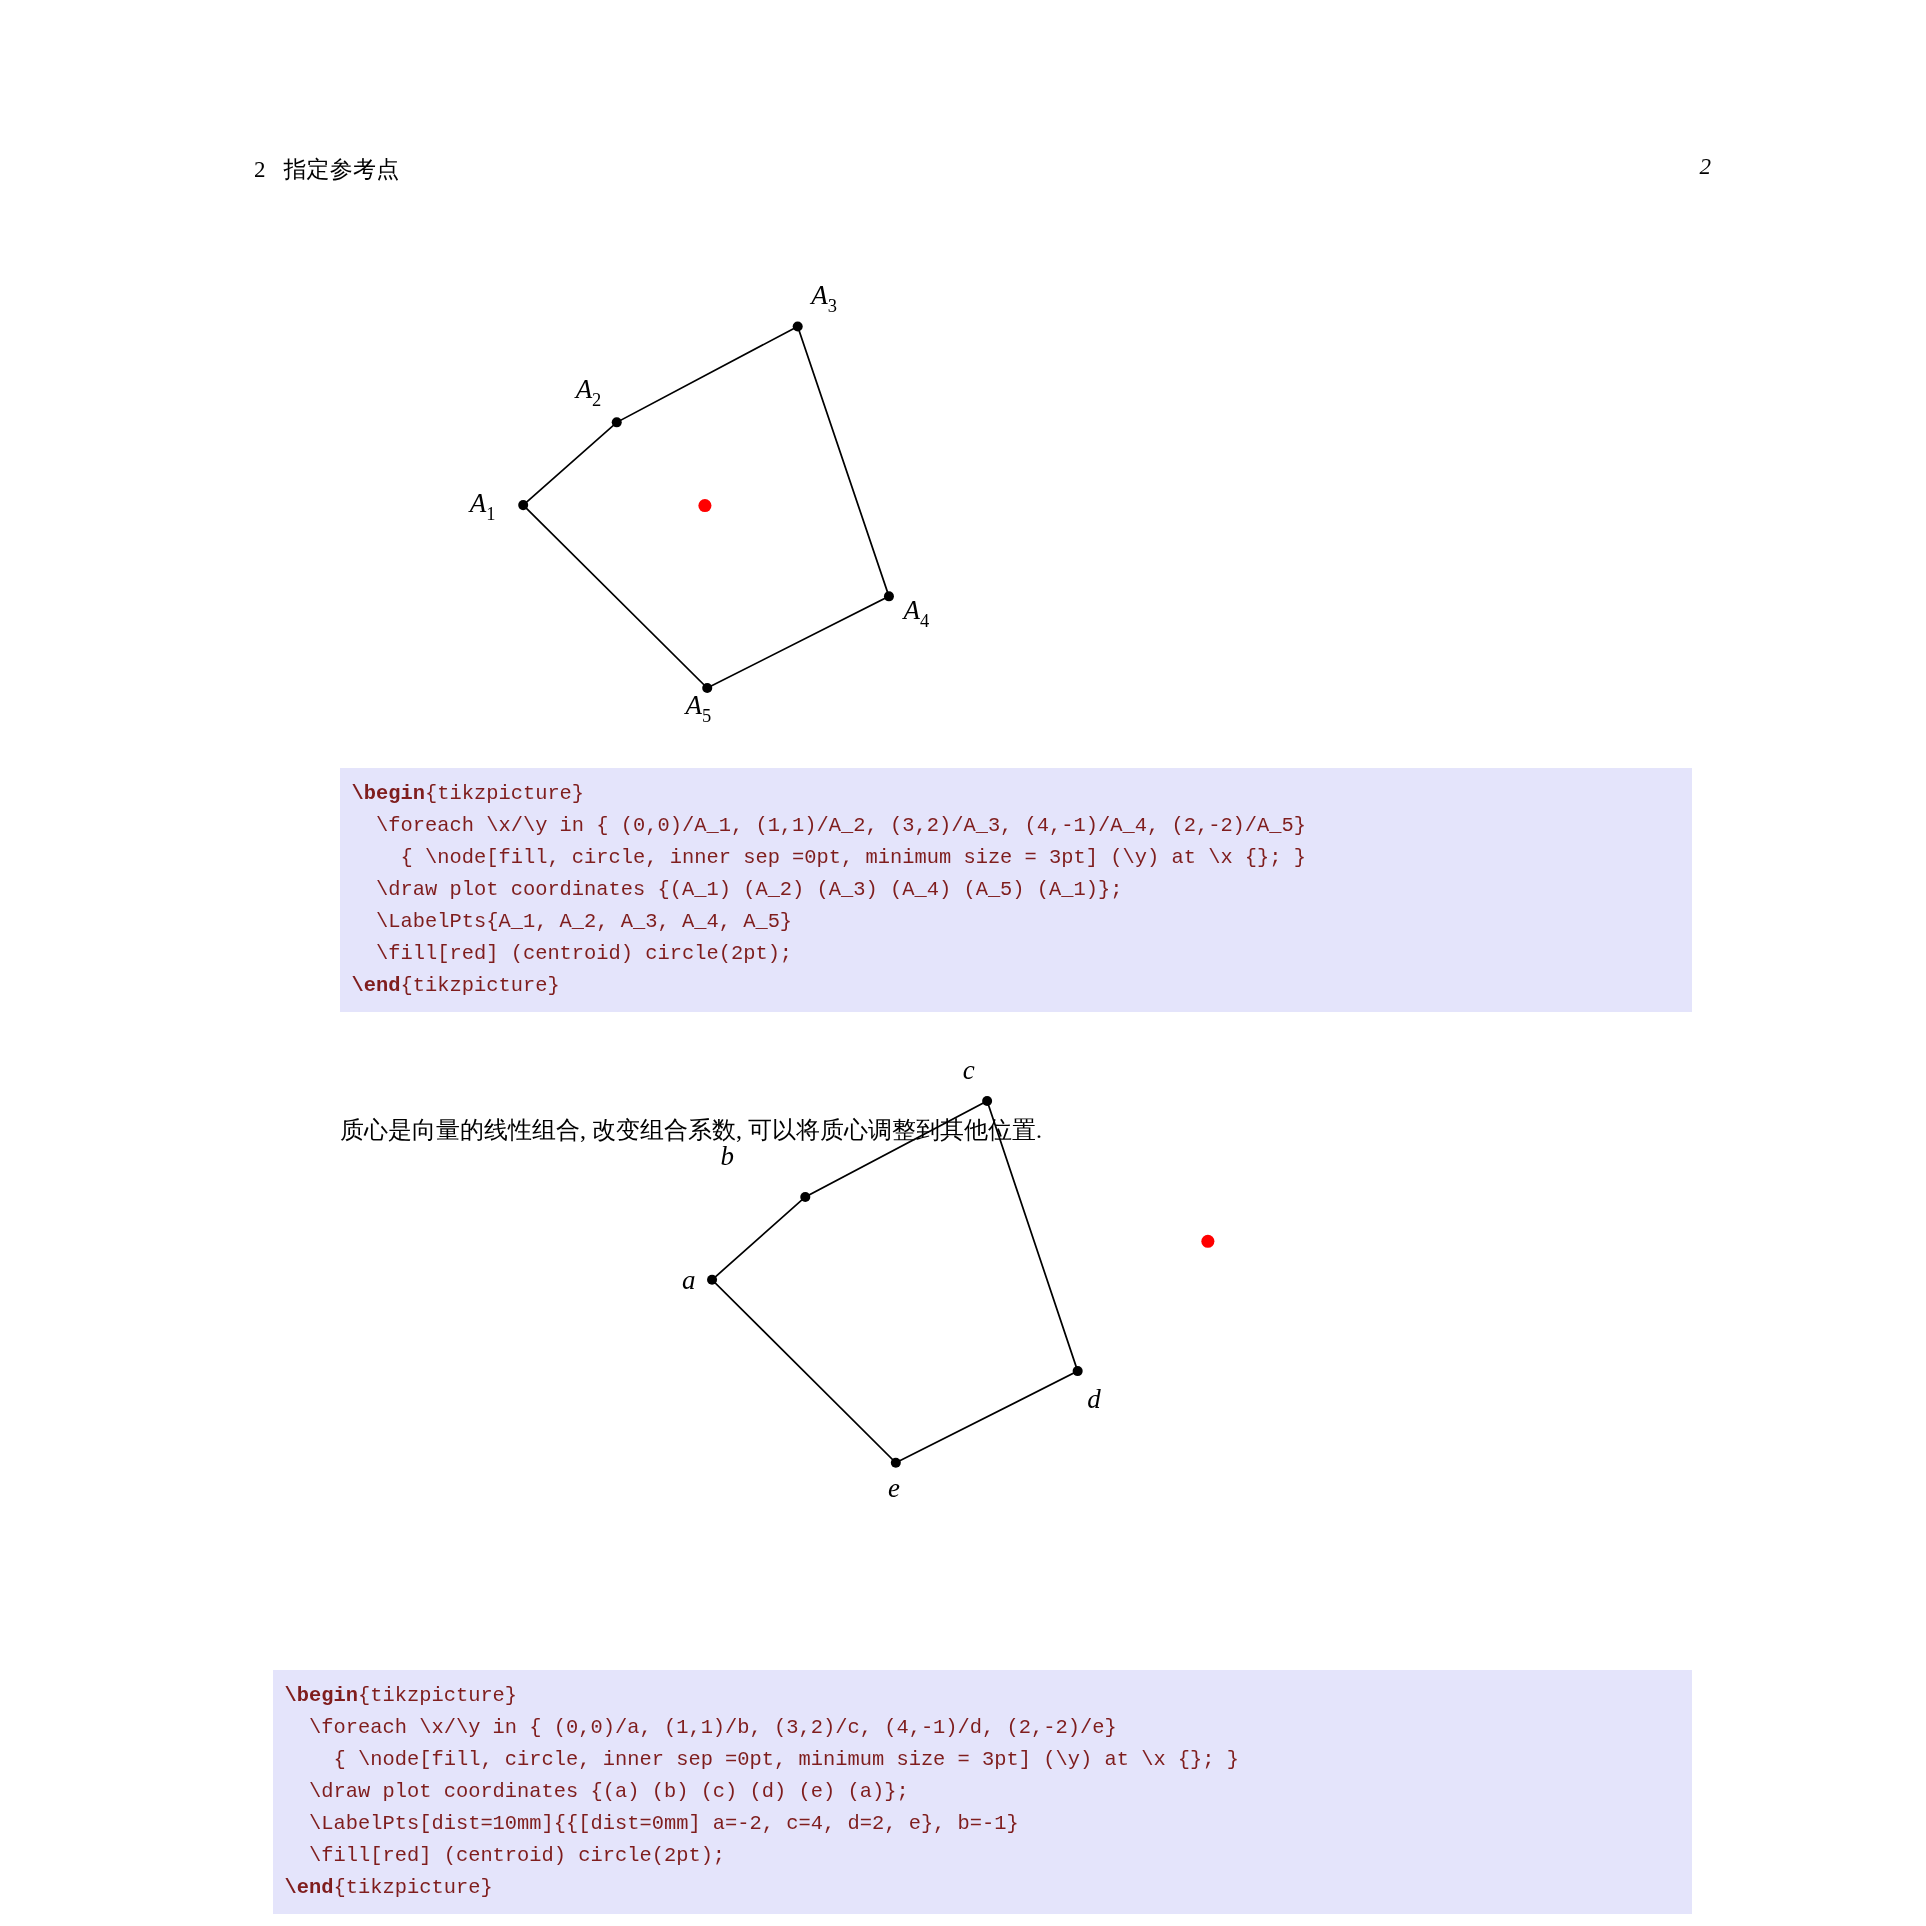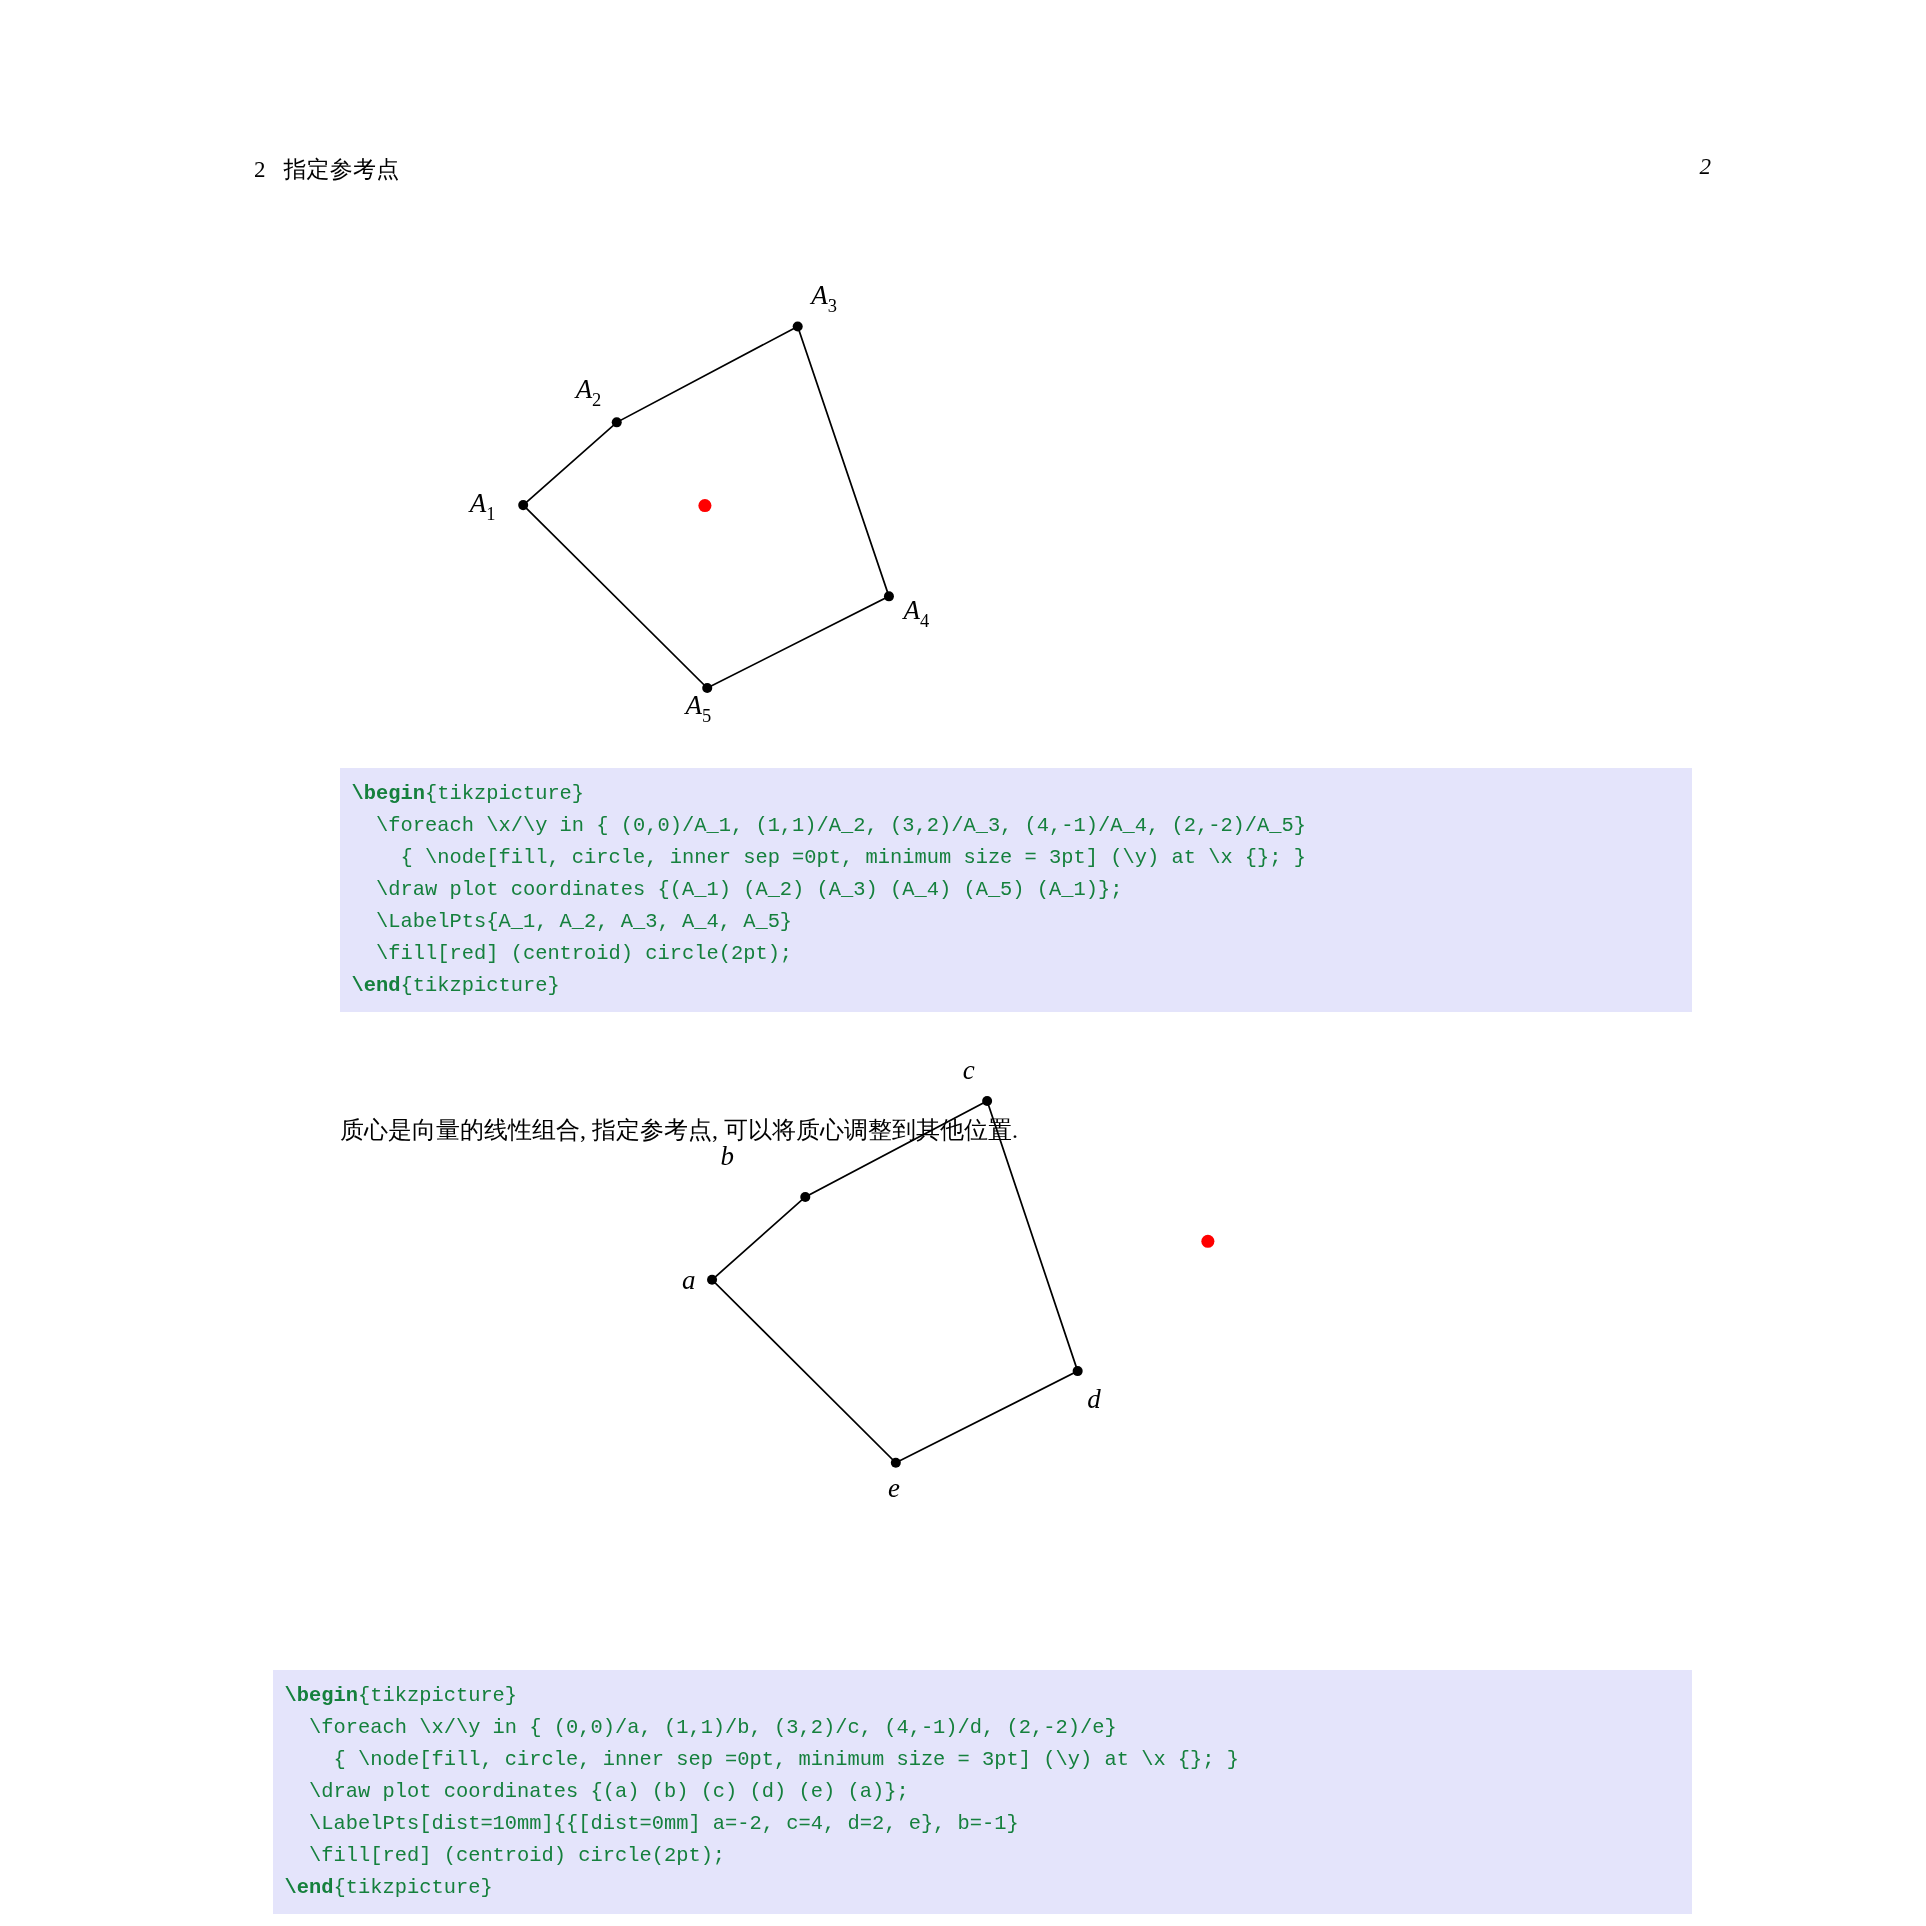--- a/index.html
+++ b/index.html
@@ -31,21 +31,21 @@
   .fig svg { display:block; overflow:visible; }
   .mlabel { font-family:"Liberation Serif", serif; font-style:italic; }
 
   
   .codeblock {
     position:absolute;
     background:#e4e4fb;
     font-family:"Liberation Mono", monospace;
     font-size:20.4px;
     line-height:32px;
-    color:#15803d;
+    color:#7f1d1d;
     white-space:pre;
     padding:10px 0 10px 0;
     box-sizing:border-box;
   }
   .codeblock .ln { display:block; padding-left:11.6px; }
   .codeblock b { font-weight:bold; }
 
   
   .para {
     position:absolute;
@@ -78,21 +78,21 @@
         <circle cx="2307" cy="1549" r="13" fill="#000000"></circle>
         <text x="2345" y="1608" text-anchor="start" class="mlabel" font-size="70" fill="#000000"><tspan>A</tspan><tspan font-size="48" dy="20" font-style="normal">4</tspan></text>
         <circle cx="1835" cy="1787" r="13" fill="#000000"></circle>
         <text x="1812" y="1855" text-anchor="middle" class="mlabel" font-size="70" fill="#000000"><tspan>A</tspan><tspan font-size="48" dy="20" font-style="normal">5</tspan></text>
         <circle cx="1829" cy="1313" r="17" fill="#ff0000"></circle>
       </svg>
   </div>
 
   <div class="codeblock" id="code1" style="left:340px; top:768px; width:1352px;"><span class="ln"><b>\begin</b>{tikzpicture}</span><span class="ln">  \foreach \x/\y in { (0,0)/A_1, (1,1)/A_2, (3,2)/A_3, (4,-1)/A_4, (2,-2)/A_5}</span><span class="ln">    { \node[fill, circle, inner sep =0pt, minimum size = 3pt] (\y) at \x {}; }</span><span class="ln">  \draw plot coordinates {(A_1) (A_2) (A_3) (A_4) (A_5) (A_1)};</span><span class="ln">  \LabelPts{A_1, A_2, A_3, A_4, A_5}</span><span class="ln">  \fill[red] (centroid) circle(2pt);</span><span class="ln"><b>\end</b>{tikzpicture}</span></div>
 
-  <div class="para" style="left:340px; top:1113px;">质心是向量的线性组合, 指定参考点, 可以将质心调整到其他位置.</div>
+  <div class="para" style="left:340px; top:1113px;">质心是向量的线性组合, 改变组合系数, 可以将质心调整到其他位置.</div>
 
   <div class="fig" id="fig2" style="left:0;top:0;width:1965px;height:1541px;">
     <svg id="fig2-svg" width="1965" height="1541" viewBox="0 0 5100 4000">
         <polygon points="1848,3322 2090,3107 2562,2858 2797,3559 2325,3797" fill="none" stroke="#000000" stroke-width="4.5" stroke-linejoin="miter"></polygon>
         <circle cx="1848" cy="3322" r="13" fill="#000000"></circle>
         <text x="1805" y="3345" text-anchor="end" class="mlabel" font-size="70" fill="#000000">a</text>
         <circle cx="2090" cy="3107" r="13" fill="#000000"></circle>
         <text x="1905" y="3025" text-anchor="end" class="mlabel" font-size="70" fill="#000000">b</text>
         <circle cx="2562" cy="2858" r="13" fill="#000000"></circle>
         <text x="2530" y="2800" text-anchor="end" class="mlabel" font-size="70" fill="#000000">c</text>

